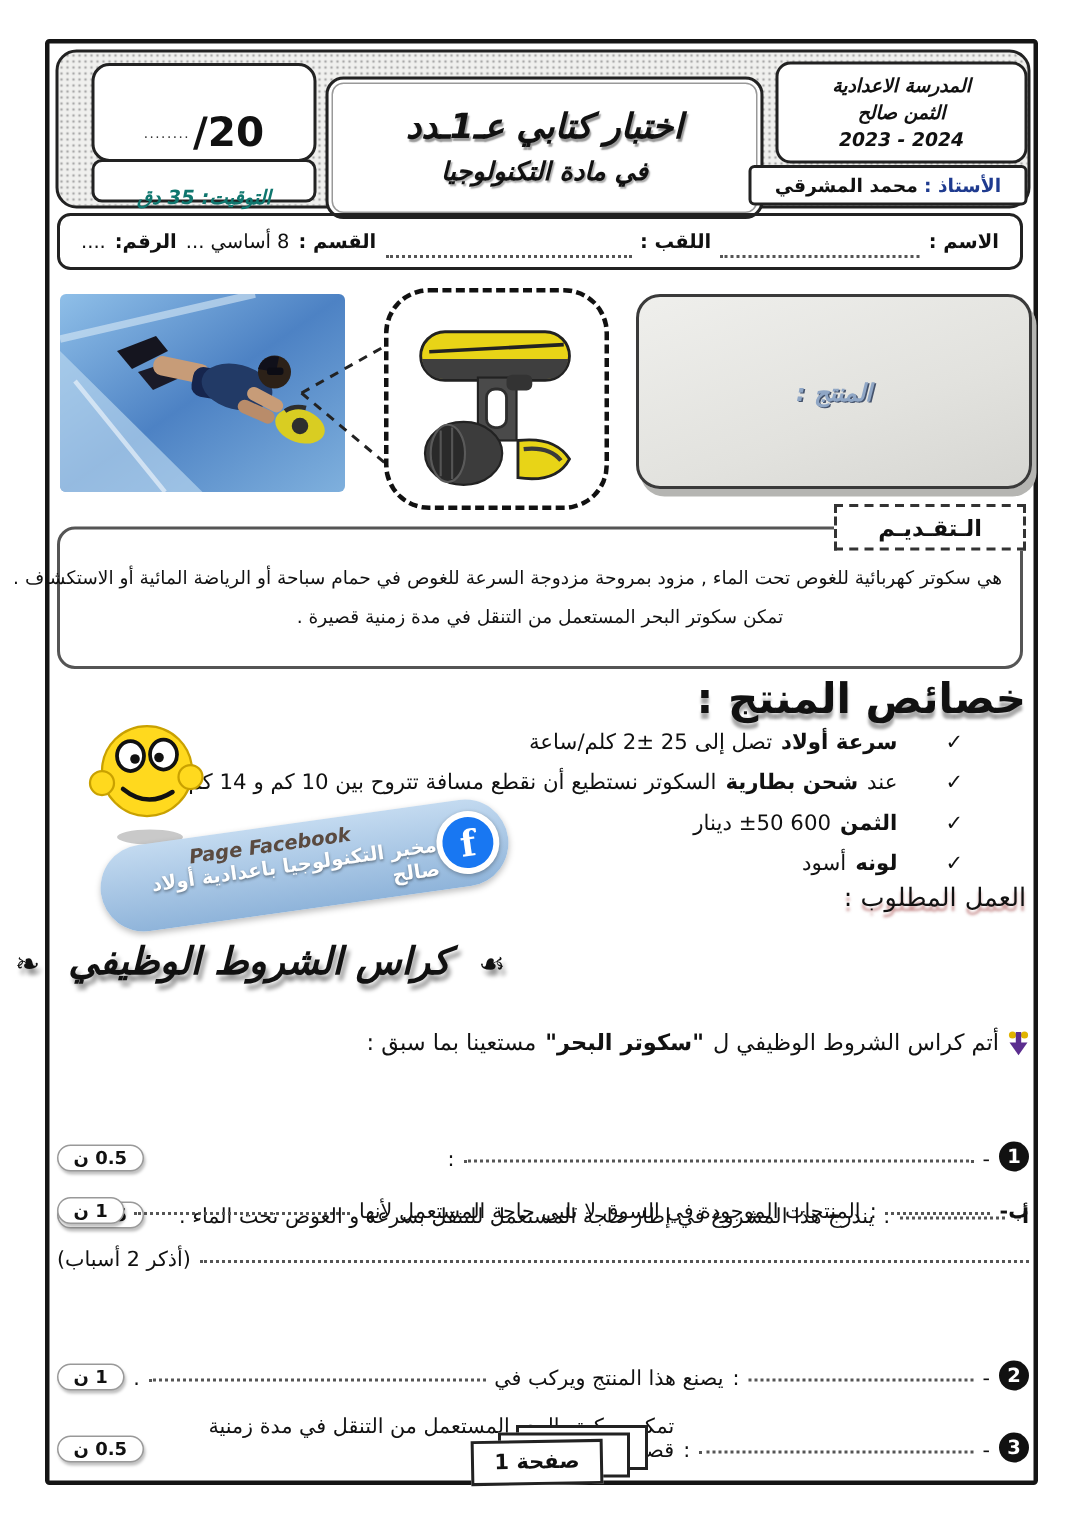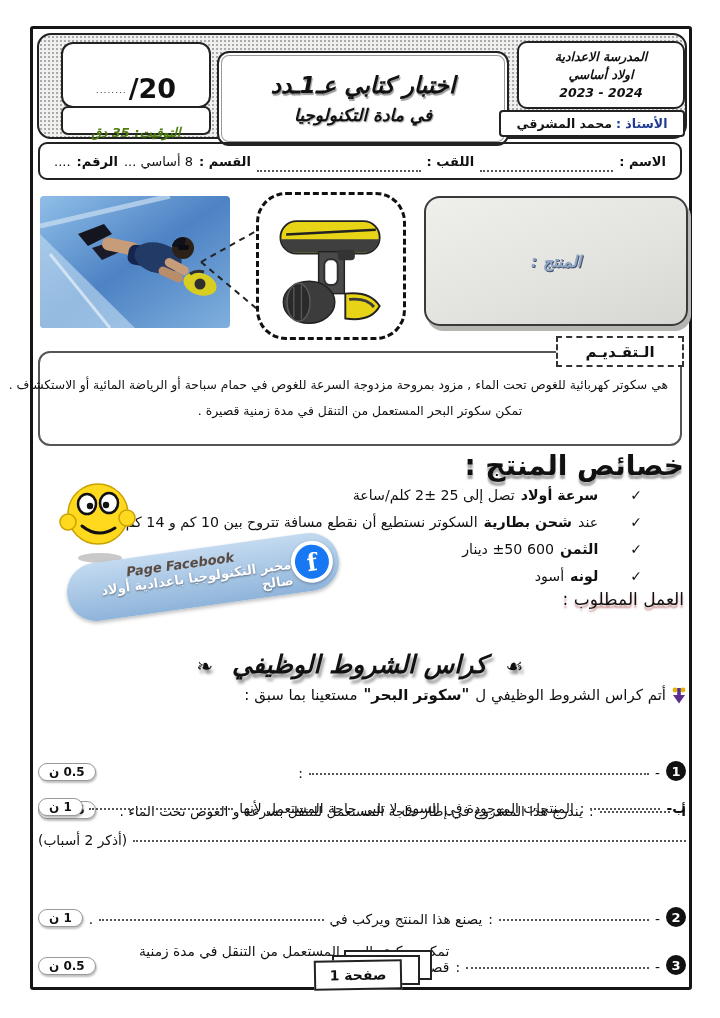--- a/index.html
+++ b/index.html
@@ -8,21 +8,21 @@
   .frame{position:absolute;left:30px;top:26px;width:656px;height:958px;border:3px solid #151515;border-radius:3px;}
 
   
   .band{position:absolute;left:37px;top:33px;width:646px;height:102px;border:2px solid #222;border-radius:14px;
         background-color:#f0f0ee;background-image:radial-gradient(circle,#aaa 0.8px,transparent 1.1px);background-size:4px 4px;}
   .wbox{position:absolute;background:#fff;border:2px solid #222;}
   .score-box{left:22px;top:7px;width:146px;height:58px;border-radius:12px;display:flex;align-items:flex-end;justify-content:center;direction:ltr;padding-bottom:4px;}
   .score-dots{font-size:9px;letter-spacing:1px;color:#333;margin:0 2px 7px 0;}
   .score-val{font-size:27px;font-weight:bold;line-height:1;}
   .time-box{left:22px;top:71px;width:146px;height:25px;border-radius:7px;display:flex;align-items:center;justify-content:center;}
-  .time-text{font-size:13px;font-weight:bold;color:#4d7c0f;font-style:italic;margin-top:24px;}
+  .time-text{font-size:13px;font-weight:bold;color:#0f766e;font-style:italic;margin-top:24px;}
   .title-box{left:178px;top:16px;width:288px;height:91px;border-radius:12px;display:flex;flex-direction:column;align-items:center;justify-content:center;box-shadow:inset 0 0 0 2px #fff,inset 0 0 0 3px #999;}
   .title1{font-size:23px;font-weight:bold;font-style:italic;letter-spacing:1px;text-shadow:1px 2px 1px #999;}
   .title2{font-size:17px;font-weight:bold;font-style:italic;margin-top:7px;text-shadow:1px 1px 1px #aaa;}
   .school-box{left:478px;top:6px;width:164px;height:64px;border-radius:10px;display:flex;flex-direction:column;align-items:center;justify-content:center;line-height:1.45;}
   .school-line{font-size:12.5px;font-weight:bold;font-style:italic;}
   .teacher-box{left:460px;top:75px;width:182px;height:23px;border-radius:4px;display:flex;align-items:center;justify-content:center;gap:4px;}
   .teacher-label{font-size:12.5px;font-weight:bold;color:#1f3b8f;}
   .teacher-name{font-size:12.5px;font-weight:bold;}
 
   
@@ -65,22 +65,22 @@
   .fb-badge{width:42px;height:42px;border-radius:50%;background:#fff;box-shadow:0 1px 3px rgba(0,0,0,.3);
             display:flex;align-items:center;justify-content:center;flex:none;}
   .fb-circle{width:34px;height:34px;border-radius:50%;background:#1877f2;color:#fff;display:flex;align-items:center;justify-content:center;
              font-weight:bold;font-size:24px;font-family:"DejaVu Serif","Liberation Serif",serif;}
   .fb-texts{flex:1;display:flex;flex-direction:column;align-items:center;line-height:1.2;}
   .fb-label{direction:ltr;font-size:13px;font-style:italic;font-weight:bold;color:#5a4a40;}
   .fb-name{font-size:13px;font-weight:bold;color:#fff;text-shadow:0 1px 2px rgba(0,0,0,.45);}
 
   
   .work-title{position:absolute;right:36px;top:589px;font-size:17px;font-weight:normal;text-shadow:0 3px 2px rgba(150,40,40,.5);}
-  .deco{position:absolute;left:0;right:0;top:626px;text-align:center;font-size:25px;font-weight:bold;font-style:italic;
-        text-shadow:2px 4px 3px rgba(0,0,0,.4);margin-top:24px;}
+  .deco{position:absolute;left:0;right:0;top:626px;text-align:left;font-size:25px;font-weight:bold;font-style:italic;
+        text-shadow:2px 4px 3px rgba(0,0,0,.4);}
   .deco .orn{font-size:20px;margin:0 10px;}
   .task{position:absolute;left:38px;right:34px;top:686px;display:flex;align-items:center;gap:6px;font-size:15px;}
 
   
   .q{position:absolute;left:38px;width:648px;display:flex;align-items:flex-end;gap:6px;font-size:13.8px;box-sizing:border-box;}
   .qnum{width:20px;height:20px;border-radius:50%;background:#111;color:#fff;display:flex;align-items:center;justify-content:center;
         font-size:13px;font-weight:bold;flex:none;align-self:flex-end;}
   .pill{border:1.5px solid #999;border-radius:12px;background:#fff;box-shadow:1px 2px 2px rgba(0,0,0,.25);
         font-size:12px;font-weight:bold;padding:1px 10px;align-self:center;flex:none;}
   .push{margin-inline-start:auto;margin-top:41px;}
@@ -107,21 +107,21 @@
     </div>
     <div class="wbox time-box">
       <span class="time-text">التوقيت: 35 دق</span>
     </div>
     <div class="wbox title-box">
       <span class="title1">اختبار كتابي عـ1ـدد</span>
       <span class="title2">في مادة التكنولوجيا</span>
     </div>
     <div class="wbox school-box">
       <span class="school-line">المدرسة الاعدادية</span>
-      <span class="school-line">اولاد أساسي</span>
+      <span class="school-line">الثمن صالح</span>
       <span class="school-line">2024 - 2023</span>
     </div>
     <div class="wbox teacher-box">
       <span class="teacher-label">الأستاذ :</span>
       <span class="teacher-name">محمد المشرقي</span>
     </div>
   </div>
 
   <div class="student-row">
     <span>الاسم :</span>

